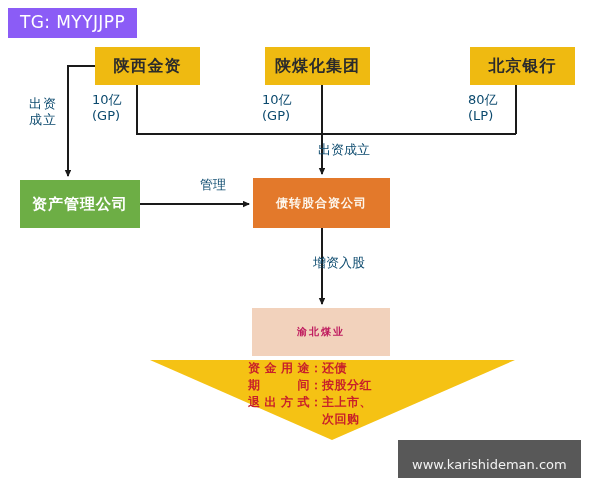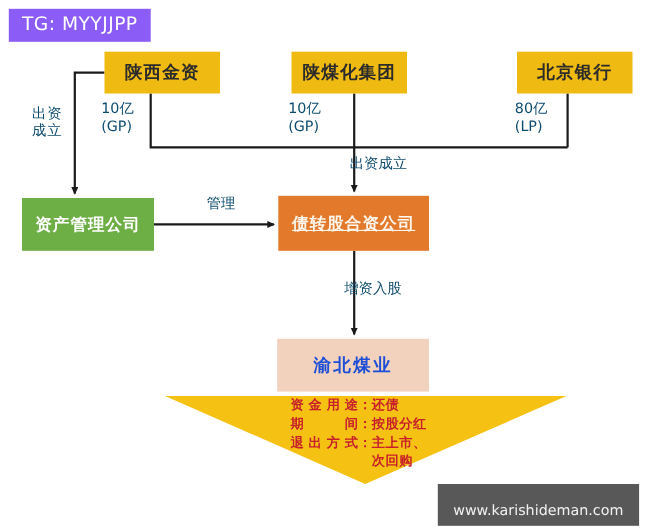--- a/index.html
+++ b/index.html
@@ -76,27 +76,26 @@
     font-size: 16px;
   }
   .node.green {
     background: #6DAE45;
     color: #ffffff;
     font-size: 15px;
   }
   .node.orange {
     background: #E3792B;
     color: #fdf6ec;
-    font-size: 15px;
-    text-decoration: underline;
+    font-size: 12px;
   }
   .node.peach {
     background: #F2D2BC;
-    color: #1d4ed8;
-    font-size: 16px;
+    color: #be185d;
+    font-size: 10px;
     letter-spacing: 2px;
   }
 
   
   #node-shaanxi-jinzi   { left: 95px;  top: 47px;  width: 105px; height: 38px; }
   #node-shanmeihua      { left: 265px; top: 47px;  width: 105px; height: 38px; }
   #node-beijing-bank    { left: 470px; top: 47px;  width: 105px; height: 38px; justify-content: center; }
   #node-asset-mgmt      { left: 20px;  top: 180px; width: 120px; height: 48px; }
   #node-debt-equity-jv  { left: 253px; top: 178px; width: 137px; height: 50px; }
   #node-yubei-coal      { left: 252px; top: 308px; width: 138px; height: 48px; }
@@ -114,21 +113,21 @@
   #label-chuzi-chengli-left {
     left: 20px;  top: 96px;  width: 46px;
     letter-spacing: 1px;
   }
   #label-amount-gp-1 { left: 92px;  top: 92px;  width: 56px; text-align: left; }
   #label-amount-gp-2 { left: 262px; top: 92px;  width: 56px; text-align: left; }
   #label-amount-lp   { left: 468px; top: 92px;  width: 62px; text-align: left; }
   #label-chuzi-chengli-mid {
     left: 318px; top: 142px; width: 80px; text-align: left;
   }
-  #label-guanli   { left: 176px; top: 178px; width: 50px; text-align: center; font-family: Liberation Mono, monospace; }
+  #label-guanli   { left: 176px; top: 178px; width: 50px; text-align: right; font-family: Liberation Mono, monospace; }
   #label-zengzi   { left: 313px; top: 255px; width: 72px; text-align: left; }
 
   
   #big-arrow {
     position: absolute;
     left: 0; top: 0;
     width: 600px; height: 480px;
     z-index: 4;
   }
 
@@ -136,21 +135,20 @@
   .arrow-notes {
     position: absolute;
     left: 248px;
     top: 360px;
     z-index: 8;
     font-size: 12px;
     font-weight: bold;
     color: #C8202A;
     line-height: 17px;
     letter-spacing: 0.5px;
-    margin-left: 16px;
   }
   .note-row {
     display: flex;
     align-items: baseline;
     white-space: nowrap;
   }
   .note-key {
     display: inline-block;
     width: 62px;
     text-align: justify;

